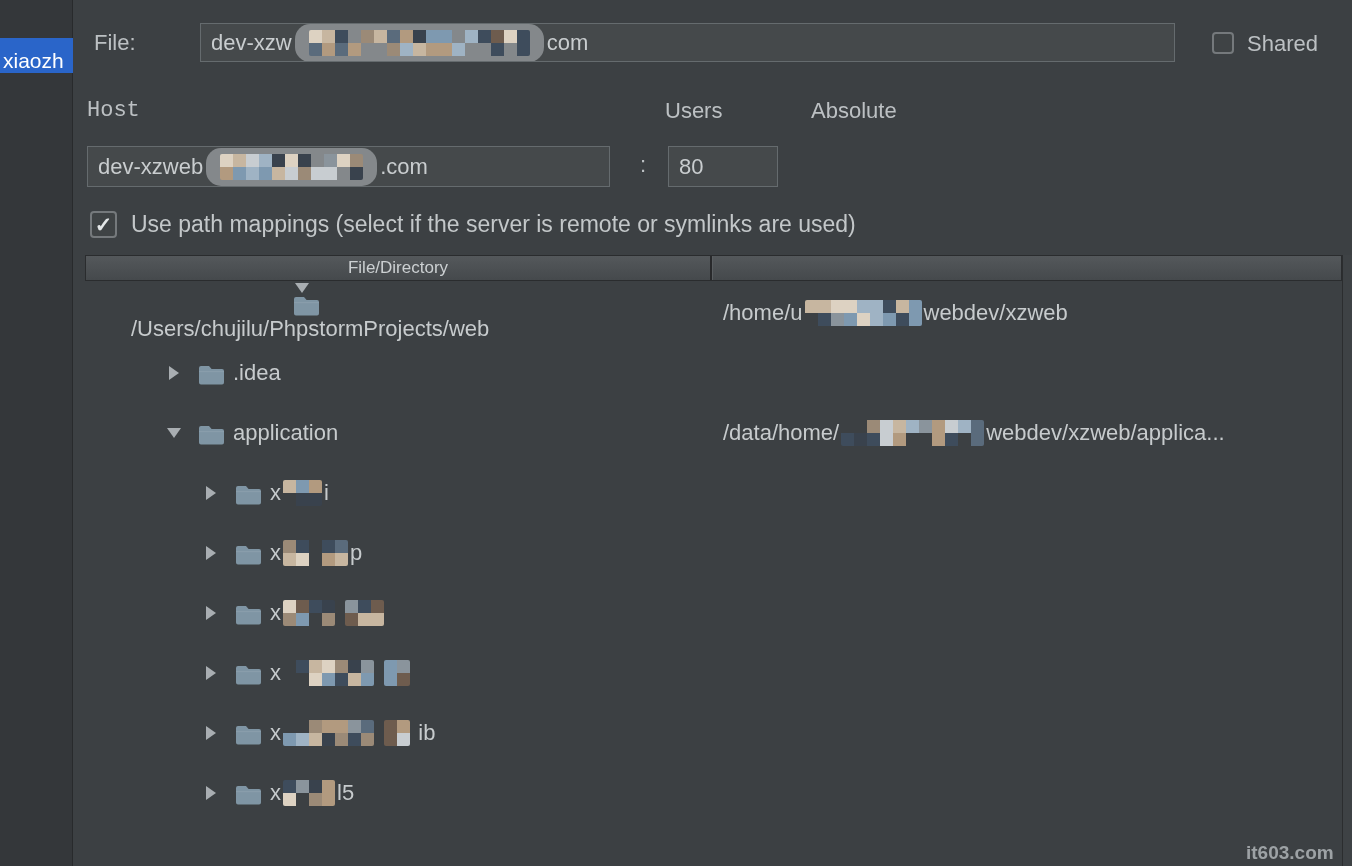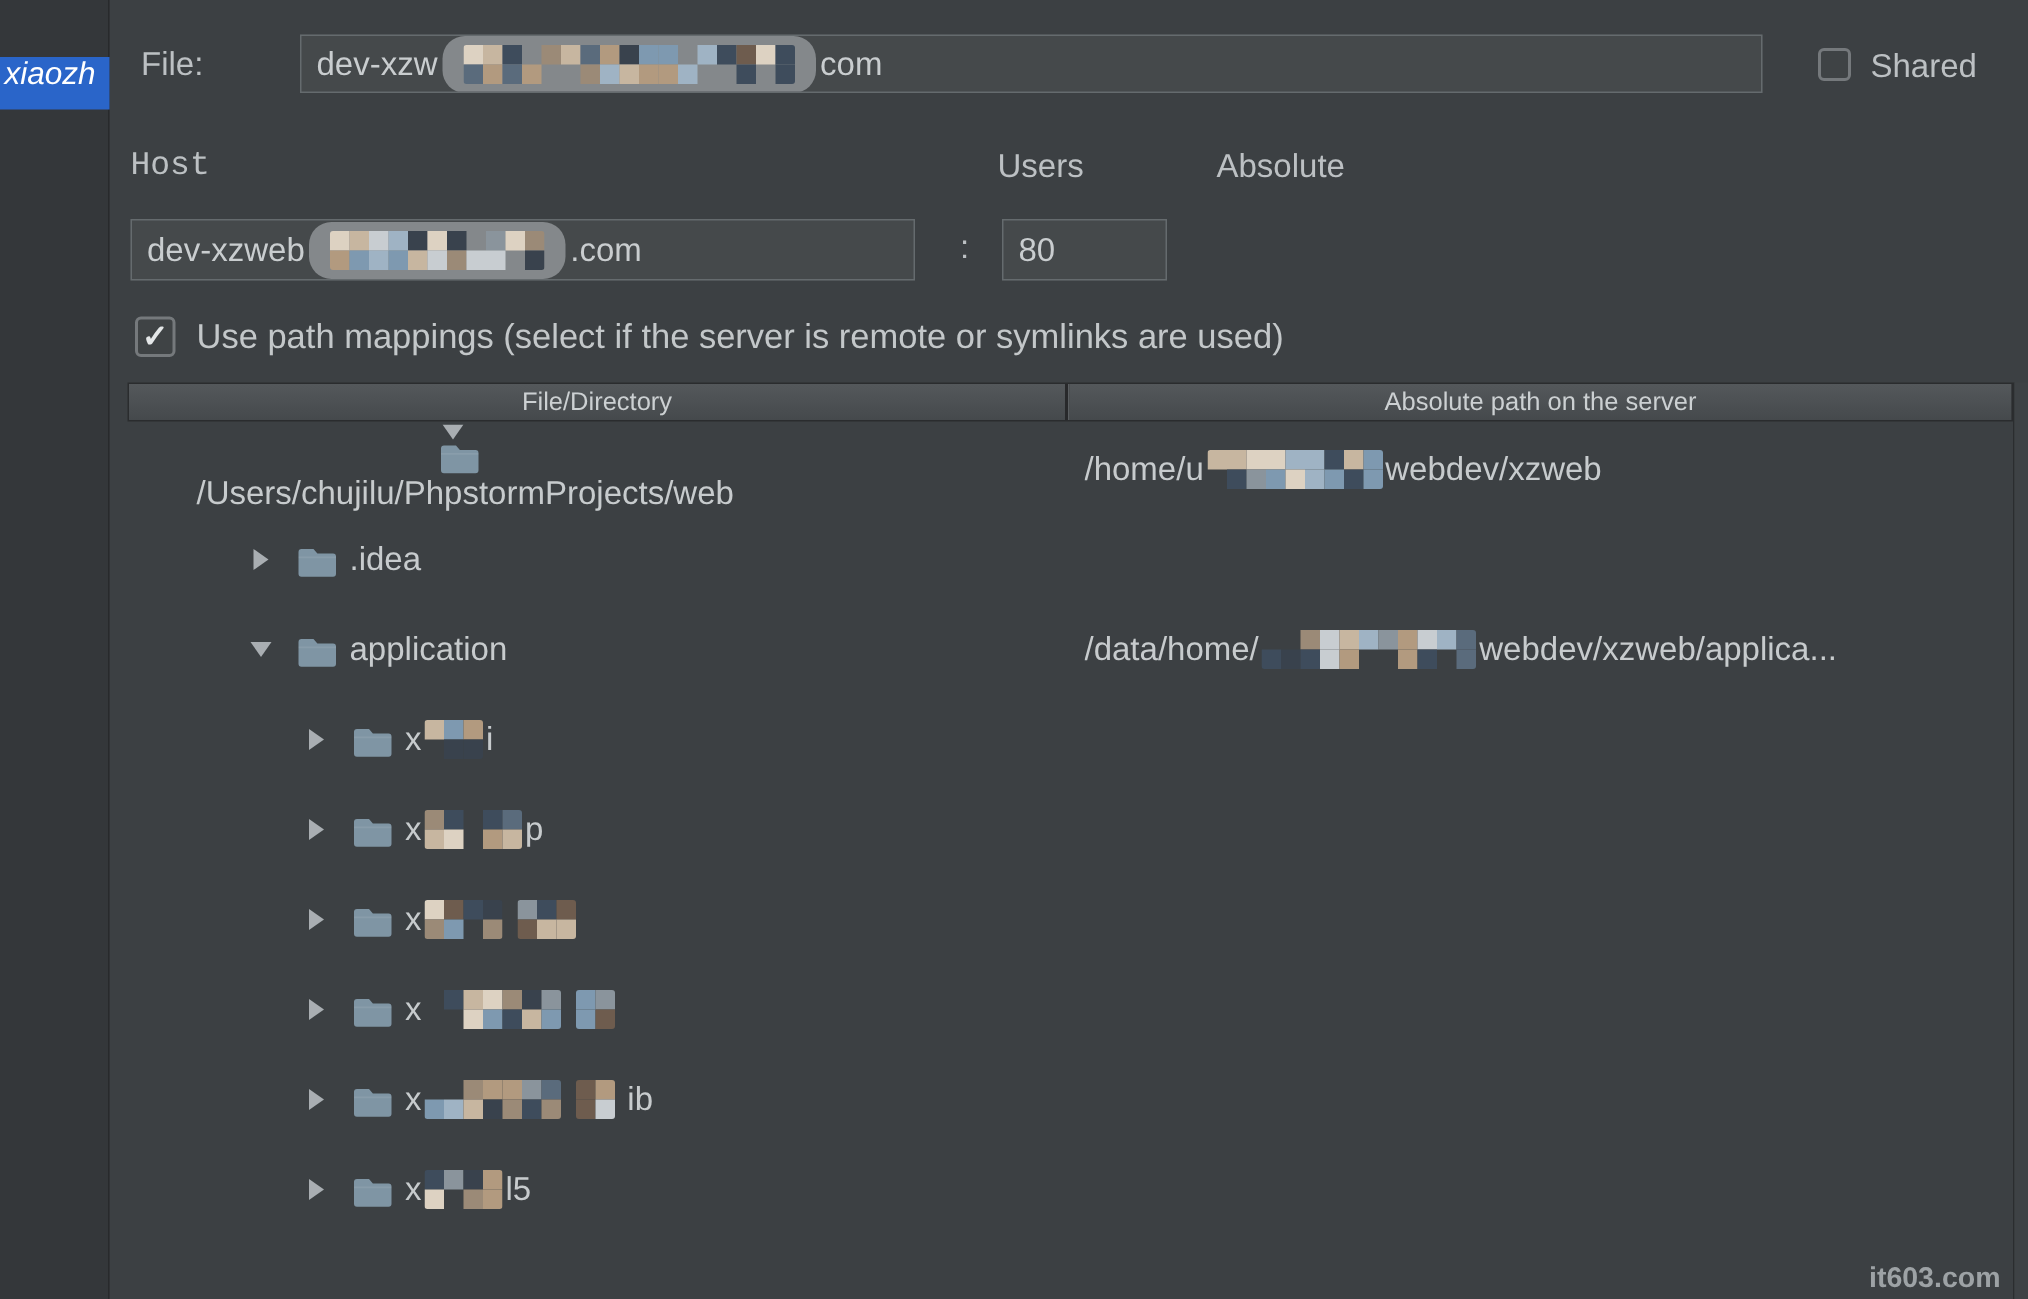--- a/index.html
+++ b/index.html
@@ -4,21 +4,21 @@
 <style>
   html,body{margin:0;padding:0;background:#3c4043;}
   #screen{
     position:relative;width:1352px;height:866px;overflow:hidden;
     background:var(--panel,#3c4043);
     font-family:"Liberation Sans",sans-serif;
     color:var(--value,#c9cdcf);
   }
   
   .sidebar{position:absolute;left:0;top:0;width:73px;height:866px;background:var(--sidebar,#34373a);border-right:1px solid #282a2c;box-sizing:border-box;}
-  .sidebar-sel{position:absolute;left:0;top:38px;width:73px;height:35px;background:var(--accent,#2a65c9);color:#fff;font-size:21px;display:flex;align-items:flex-start;padding-left:3px;overflow:hidden;white-space:nowrap;box-sizing:border-box;font-style:italic;}
+  .sidebar-sel{position:absolute;left:0;top:38px;width:73px;height:35px;background:var(--accent,#2a65c9);color:#fff;font-size:21px;display:flex;align-items:flex-end;padding-left:3px;overflow:hidden;white-space:nowrap;box-sizing:border-box;}
   
   .label{position:absolute;color:var(--label,#bcc0c3);font-size:22px;white-space:nowrap;}
   .field{position:absolute;background:var(--input-bg,#45494b);border:1px solid var(--input-border,#656b6e);display:flex;align-items:center;padding:0 10px;font-size:22px;color:var(--value,#c9cdcf);white-space:nowrap;overflow:hidden;box-sizing:border-box;}
   #name-field{left:200px;top:23px;width:975px;height:39px;}
   #host-field{left:87px;top:146px;width:523px;height:41px;}
   #port-field{left:668px;top:146px;width:110px;height:41px;}
   #debugger-select{left:811px;top:146px;width:294px;height:41px;border-radius:7px;background:#3f4346;display:flex;justify-content:space-between;align-items:center;}
   .colon{position:absolute;left:640px;top:152px;font-size:22px;color:var(--label,#bcc0c3);}
   .dd-arrow{width:0;height:0;border-left:8px solid transparent;border-right:8px solid transparent;border-top:9px solid #b9bdc0;}
   
@@ -147,21 +147,20 @@
     </div>
   <div class="colon">:</div>
   <div class="field" id="port-field">80</div>
 
   <div class="checkbox" id="pathmap-box">✓</div>
   <div class="label" id="pathmap-label">Use path mappings (select if the server is remote or symlinks are used)</div>
 
   <div class="header">
     <div class="col col1">File/Directory</div>
     <div class="hdivider"></div>
-    <div class="col col2">Absolute path on the server</div>
   </div>
 
   <div class="tree" id="tree">
 
   <div class="tree-row">
     <div class="tname" style="left: 131px; flex-direction: column;">
       <span class="arrow expanded">
             <span class="tri"></span>
           </span>
       <span class="ficon">

